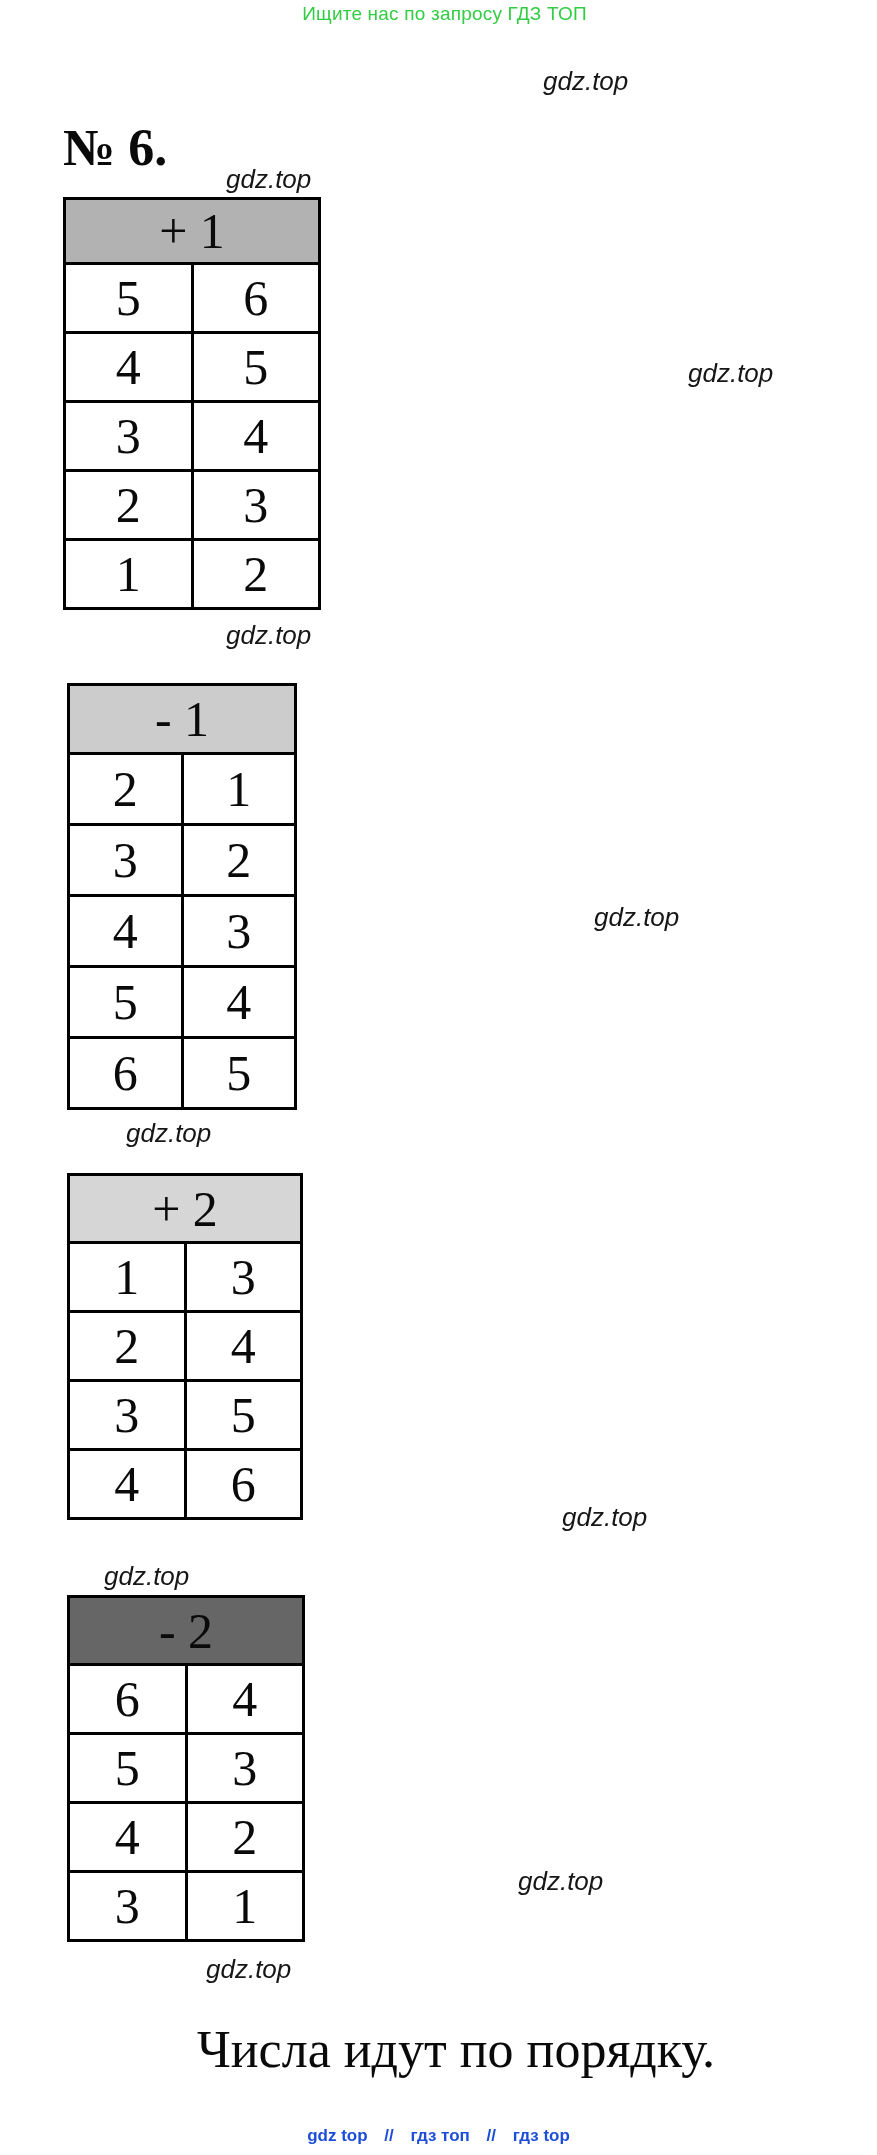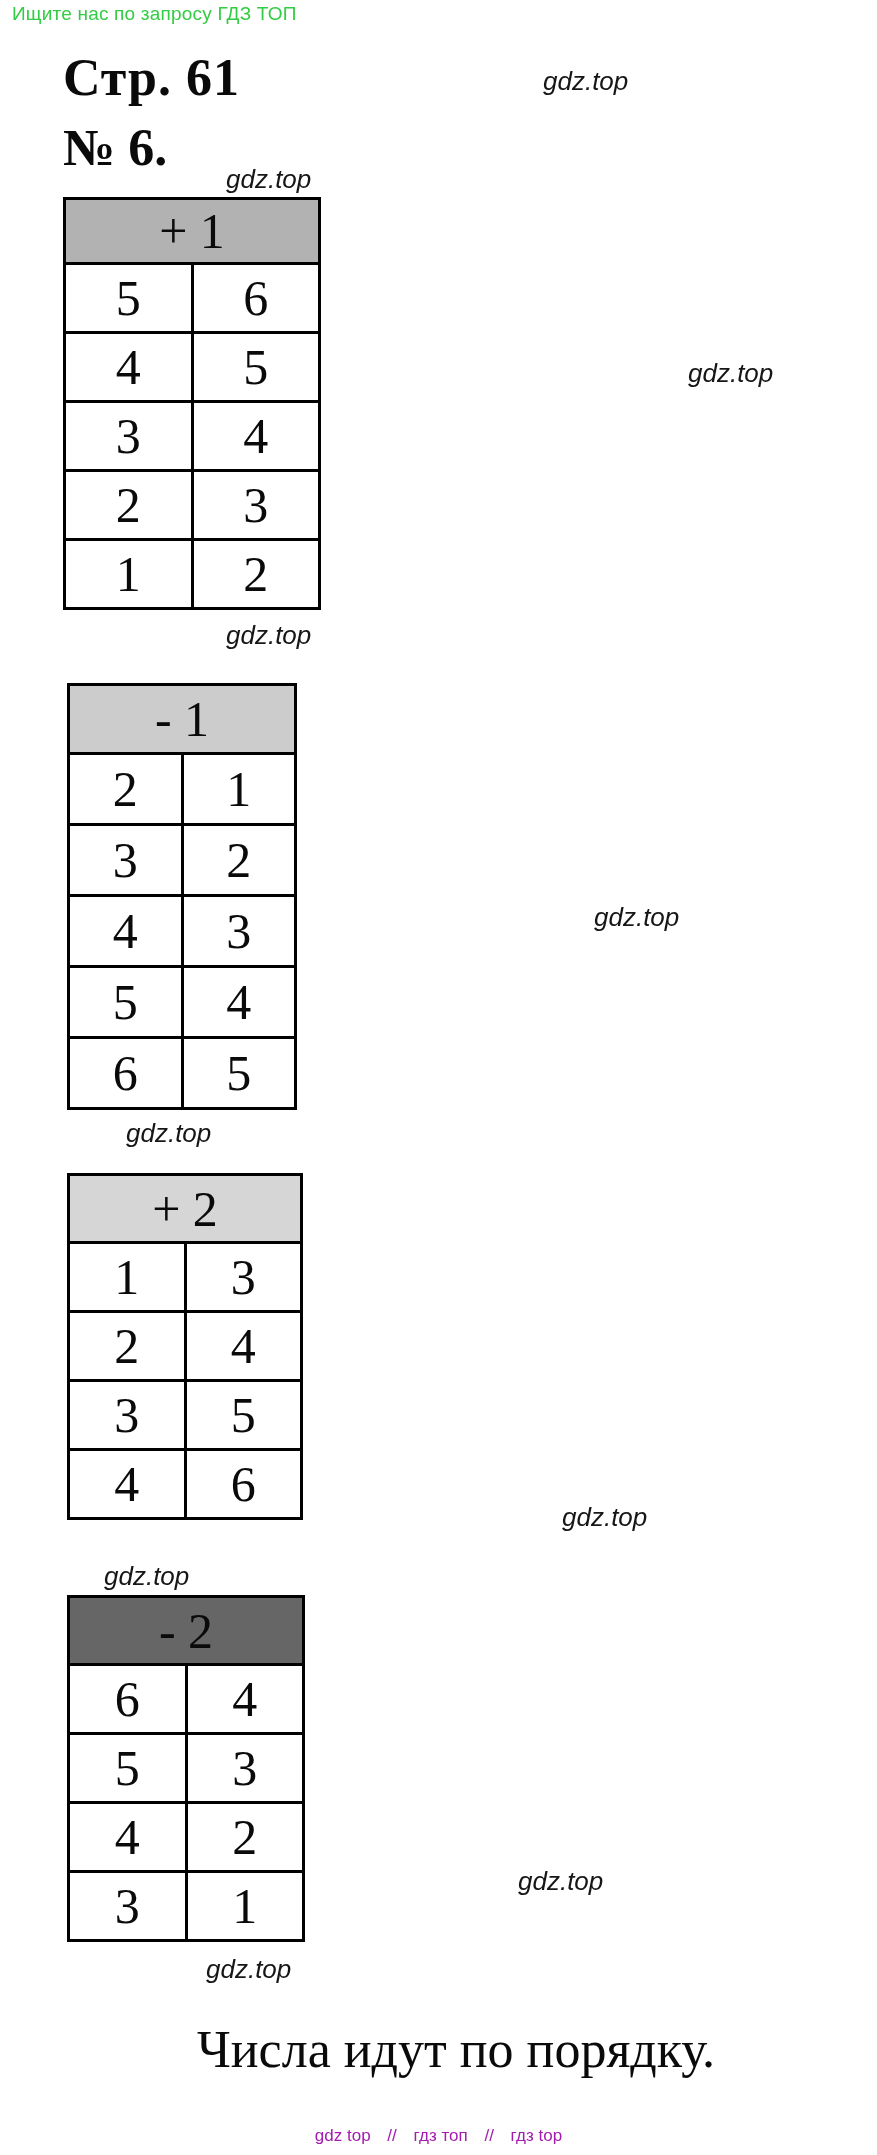--- a/index.html
+++ b/index.html
@@ -2,21 +2,21 @@
 <html><head>
 <meta charset="utf-8">
 <style>
   html,body{margin:0;padding:0;background:#ffffff;}
   .page{
     position:relative;width:877px;height:2155px;background:#ffffff;
     font-family:"Liberation Sans",sans-serif;overflow:hidden;color:#111;
   }
 
   .promo{
-    position:absolute;top:3px;left:12px;right:0;
+    position:absolute;top:3px;left:12px;right:0;text-align:center;
     font-size:19px;font-weight:500;letter-spacing:.2px;
   }
   .h-page{
     position:absolute;left:63px;top:48px;font-size:52px;font-weight:bold;
     font-family:"Liberation Serif",serif;color:#0a0a0a;letter-spacing:1px;
   }
   .h-task{
     position:absolute;left:63px;top:118px;font-size:52px;font-weight:bold;
     font-family:"Liberation Serif",serif;color:#0a0a0a;
   }
@@ -63,21 +63,20 @@
   }
   .footer span{margin:0 6px;}
 </style>
 </head>
 <body>
 
 <div class="page">
 
   <div class="promo" style="color: rgb(51, 204, 68);">Ищите нас по запросу ГДЗ ТОП</div>
 
-  <div class="h-page">Стр. 61</div>
 
   <span class="wm wm-a">gdz.top</span>
 
   <div class="h-task">№ 6.</div>
 
   <span class="wm wm-b">gdz.top</span>
 
   <div class="tbl" id="tbl-0">
     <div class="thead" style="background: rgb(178, 178, 178);">+ 1</div>
     <div class="tbody">
@@ -181,21 +180,21 @@
           <div class="tcell">1</div>
         </div>
       </div>
   </div>
 
   <span class="wm wm-i">gdz.top</span>
   <span class="wm wm-j">gdz.top</span>
 
   <div class="conclusion">Числа идут по порядку.</div>
 
-  <div class="footer" style="color: #a21caf;">
+  <div class="footer" style="color: #1d4ed8; font-weight: bold;">
     <span>gdz top</span>
     <span>//</span>
     <span>гдз топ</span>
     <span>//</span>
     <span>гдз top</span>
   </div>
 
 </div>
 
 </body></html>

